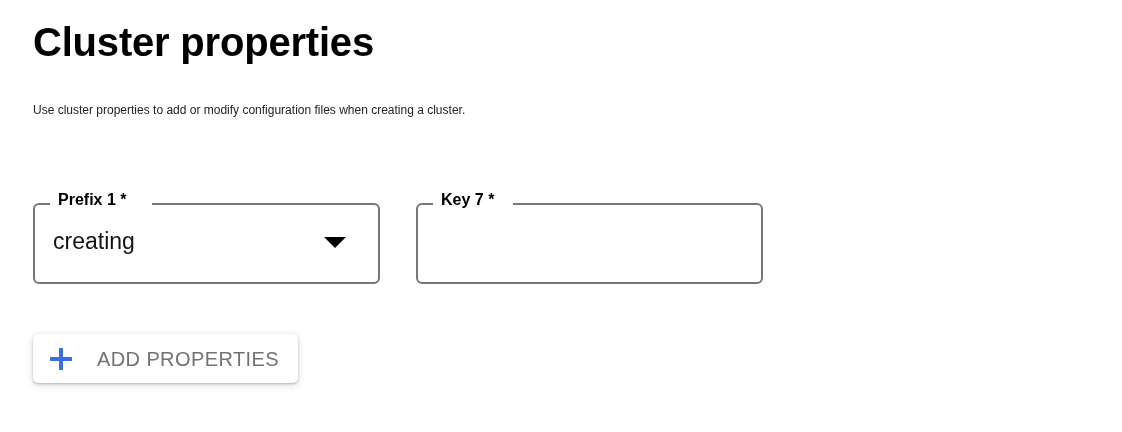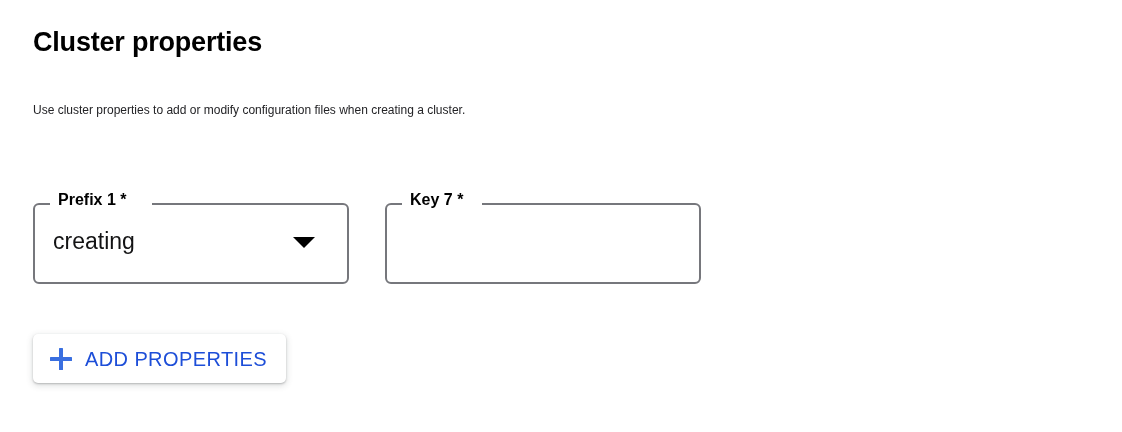--- a/index.html
+++ b/index.html
@@ -21,21 +21,21 @@
     width: 1122px;
     height: 432px;
     box-sizing: border-box;
   }
 
   
   .page-title {
     position: absolute;
     left: 33px;
     top: 22px;
-    font-size: 27px;
+    font-size: 40px;
     line-height: 40px;
     font-weight: 700;
     letter-spacing: -0.2px;
     color: #000000;
     white-space: nowrap;
   }
 
   .page-description {
     position: absolute;
     left: 33px;
@@ -52,21 +52,21 @@
     position: absolute;
     left: 33px;
     top: 203px;
     display: flex;
     flex-direction: row;
     align-items: flex-start;
   }
 
   .field {
     position: relative;
-    width: 316px;
+    width: 347px;
     height: 81px;
     box-sizing: border-box;
     margin-right: 36px;
   }
   .field:last-child { margin-right: 0; }
 
   
   .field-outline {
     position: absolute;
     left: 0;
@@ -173,22 +173,23 @@
     left: 9px;
     width: 4px;
     height: 22px;
   }
 
   .add-button-label {
     font-size: 20px;
     line-height: 22px;
     font-weight: 500;
     letter-spacing: 0.4px;
-    color: #1d4ed8;
-    white-space: nowrap;
+    color: #737373;
+    white-space: nowrap;
+    margin-left: 12px;
   }
 </style>
 </head>
 <body>
 
 <div class="page">
 
   <div class="page-title">Cluster properties</div>
 
   <div class="page-description">Use cluster properties to add or modify configuration files when creating a cluster.</div>

